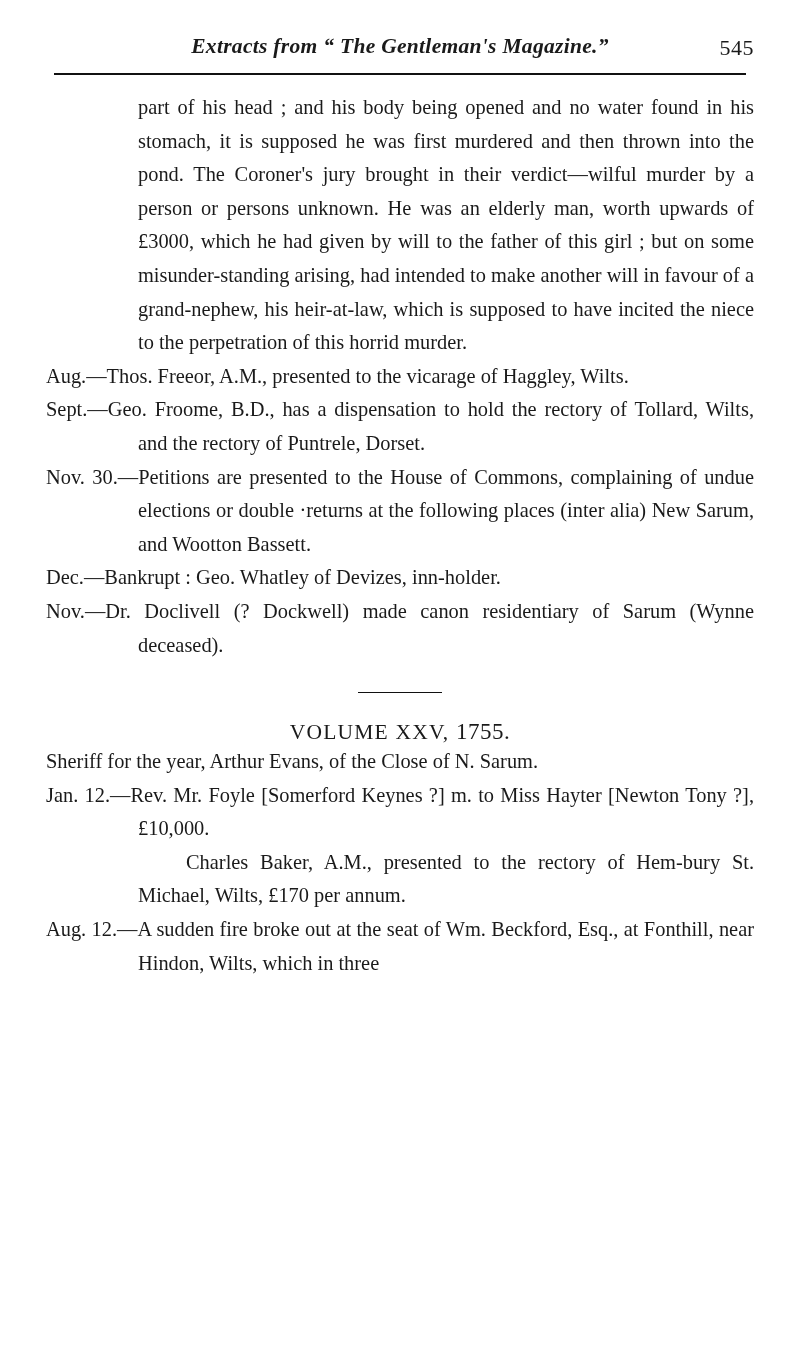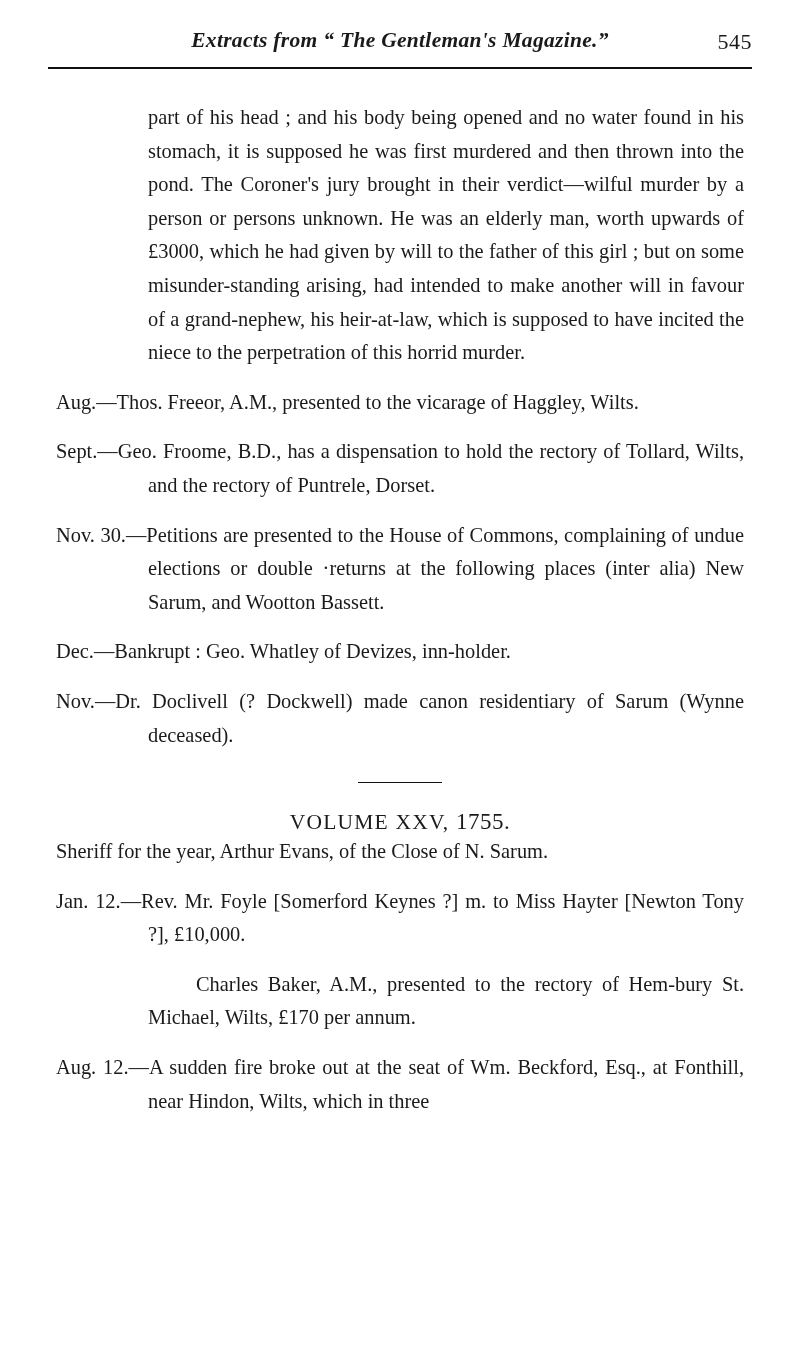--- a/index.html
+++ b/index.html
@@ -13,55 +13,55 @@
     font-family: "Liberation Serif", "DejaVu Serif", serif;
     color: #1a1a1a;
     position: relative;
     overflow: hidden;
   }
   .page {
     position: relative;
     width: 800px;
     height: 1349px;
     box-sizing: border-box;
-    padding: 0;
+    padding: 6px;
   }
   .header {
     display: flex;
     align-items: baseline;
     justify-content: center;
     position: relative;
     padding: 28px 52px 0 52px;
   }
   .running-title {
     font-style: italic;
     font-weight: 700;
     font-size: 21.5px;
     letter-spacing: 0.3px;
     text-align: center;
     white-space: nowrap;
   }
   .folio {
     position: absolute;
-    right: 48px;
+    right: 40px;
     bottom: -2px;
     font-size: 22px;
     font-weight: 400;
     letter-spacing: 0.5px;
   }
   .rule {
     margin: 14px 48px 0 48px;
     border: 0;
     border-top: 2px solid #111;
   }
   .body {
     padding: 16px 40px 0 40px;
   }
   p {
-    margin: 16px;
+    margin: 0;
     font-size: 20.4px;
     line-height: 33.6px;
     text-align: justify;
     text-align-last: left;
   }
   .para-indent {
     padding-left: 92px;
   }
   .hang {
     padding-left: 92px;

